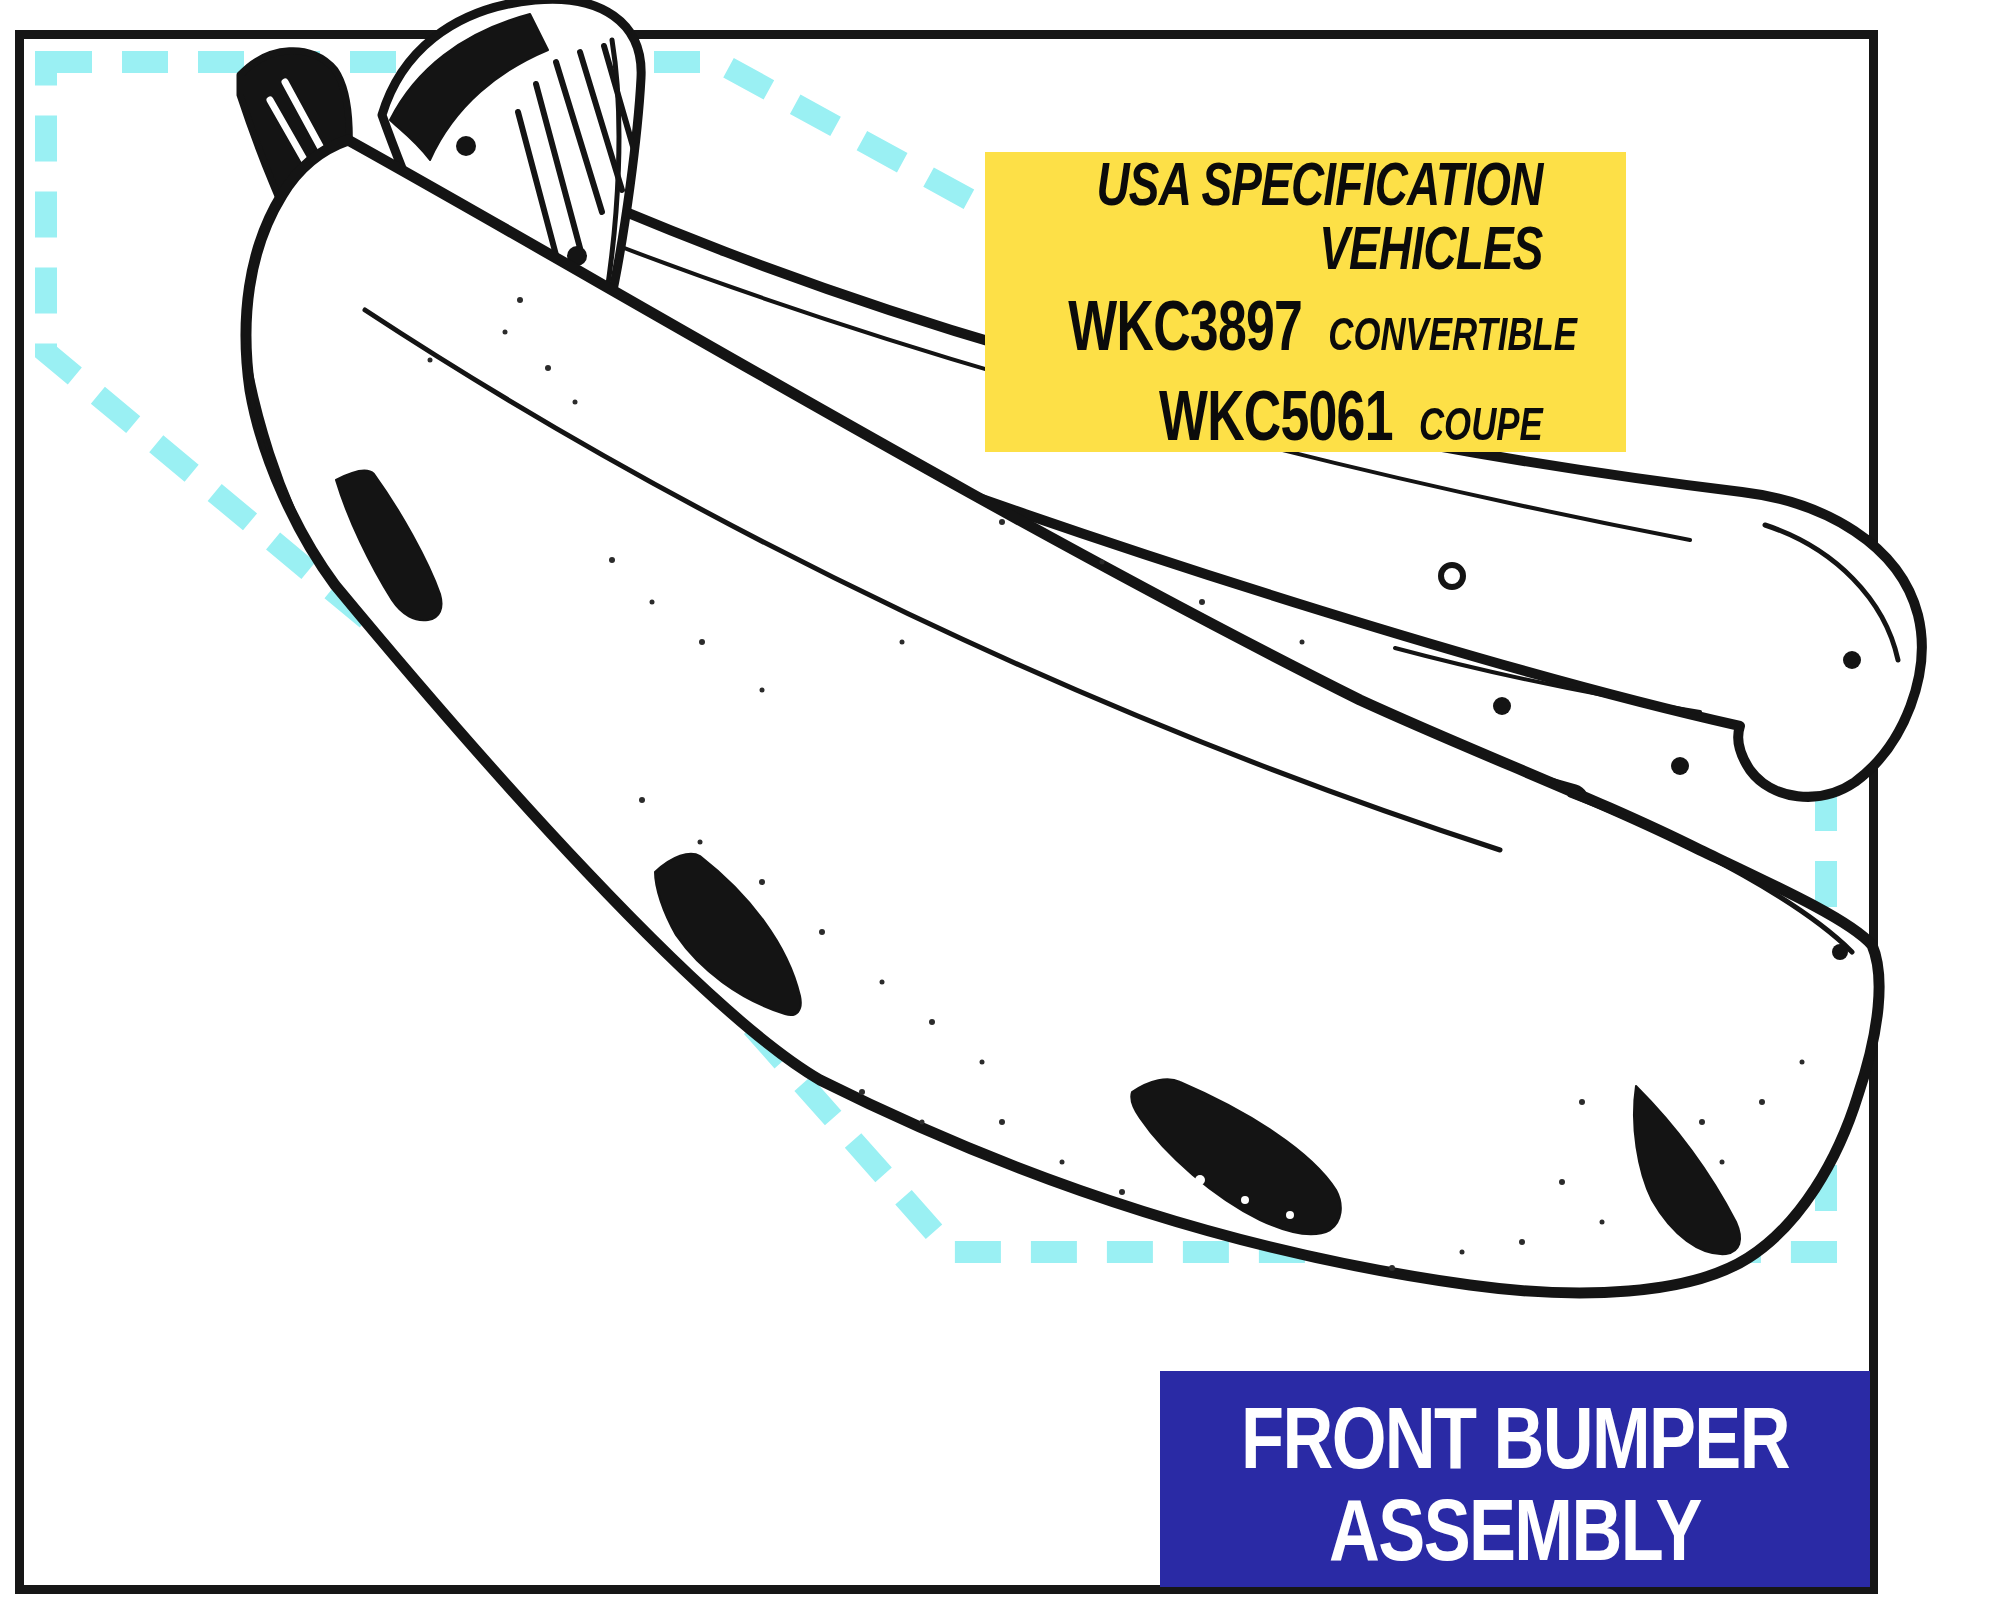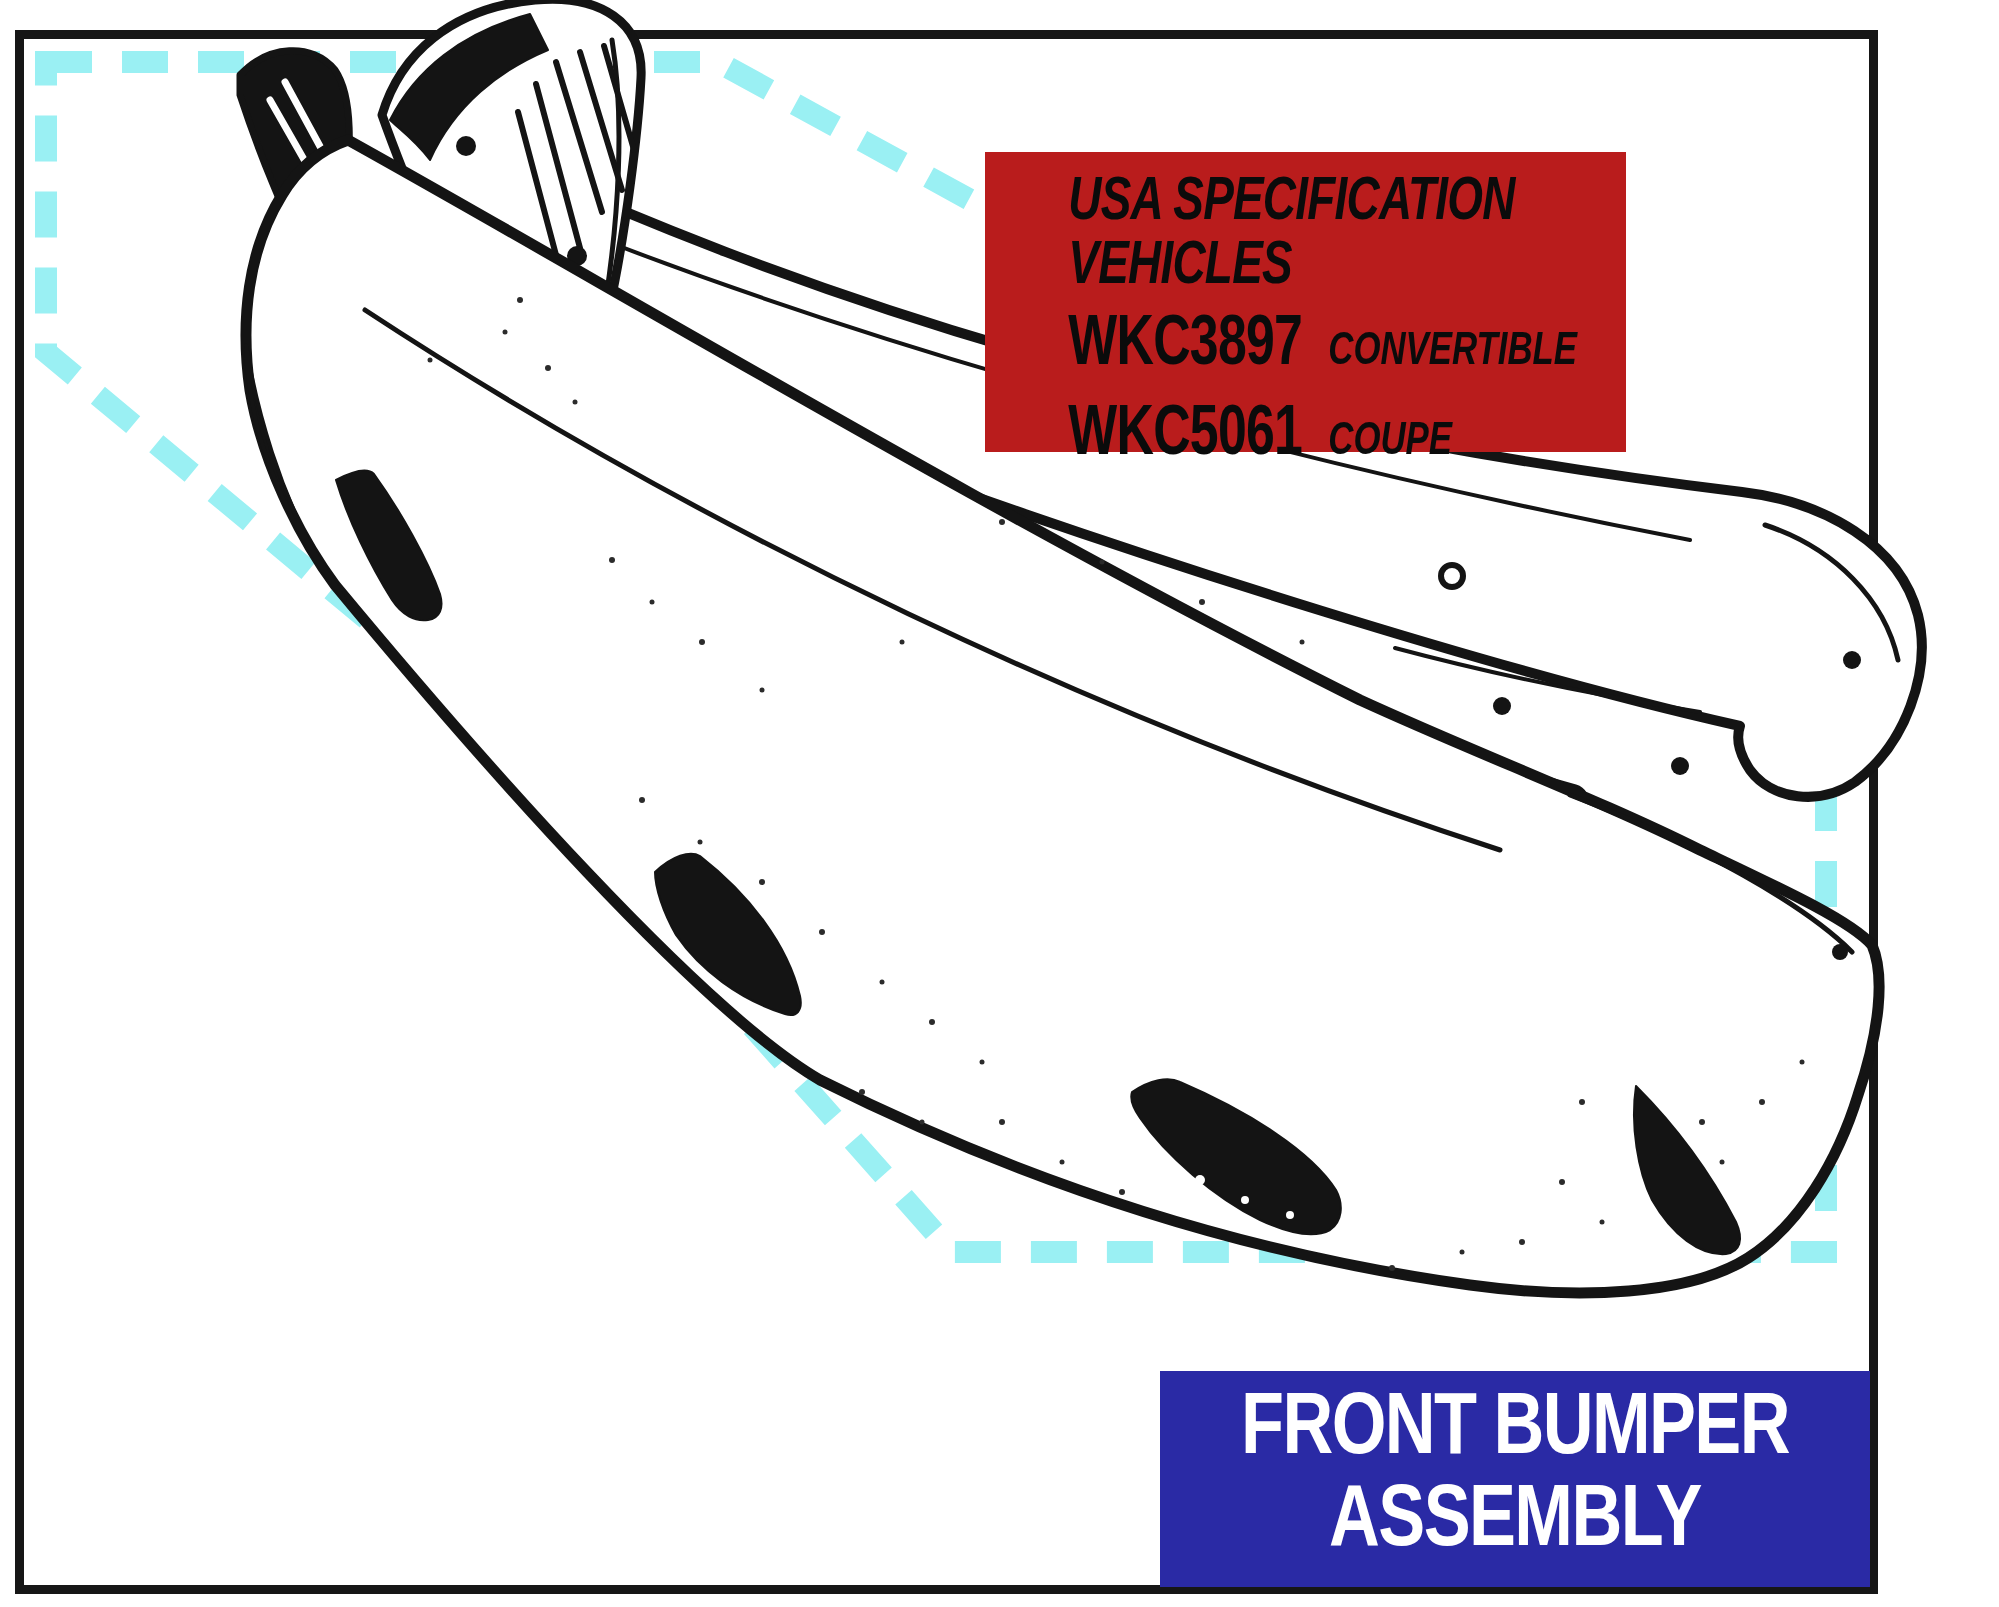--- a/index.html
+++ b/index.html
@@ -9,43 +9,42 @@
     background:#ffffff;
     overflow:hidden;
     font-family:"Liberation Sans", sans-serif;
   }
   .stage svg{position:absolute;left:0;top:0;}
 
   
   .spec-box{
     position:absolute;
     left:985px;top:152px;width:641px;height:300px;
-    background:#b91c1c;
+    background:#fde047;
     color:#0b0b0b;
-    text-align:left;
-    padding-top:14px;
+    text-align:right;
     box-sizing:border-box;
   }
   .spec-box .line{transform:scaleX(0.74);transform-origin:50% 50%;white-space:nowrap;}
   .spec-title{
     font-size:62px;line-height:64px;font-weight:bold;font-style:italic;
     letter-spacing:-1px;
   }
   .part-line{margin-top:10px;font-size:70px;line-height:72px;}
   .part-number{font-weight:bold;letter-spacing:-1px;}
   .part-style{font-weight:bold;font-style:italic;font-size:47px;margin-left:16px;letter-spacing:0;}
 
   
   .title-box{
     position:absolute;
     left:1160px;top:1371px;width:710px;height:216px;
     background:#2a2aa5;
     color:#ffffff;
     text-align:center;
-    padding-top:6px;
+    padding-top:21px;
     box-sizing:border-box;
   }
   .title-box .line{
     font-size:88px;line-height:92px;font-weight:bold;letter-spacing:-2px;
     transform:scaleX(0.80);transform-origin:50% 50%;white-space:nowrap;
   }
 </style>
 </head>
 <body>
 

